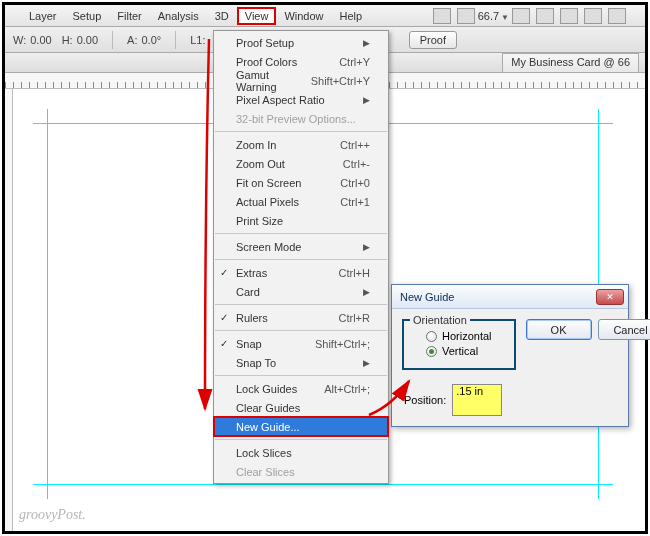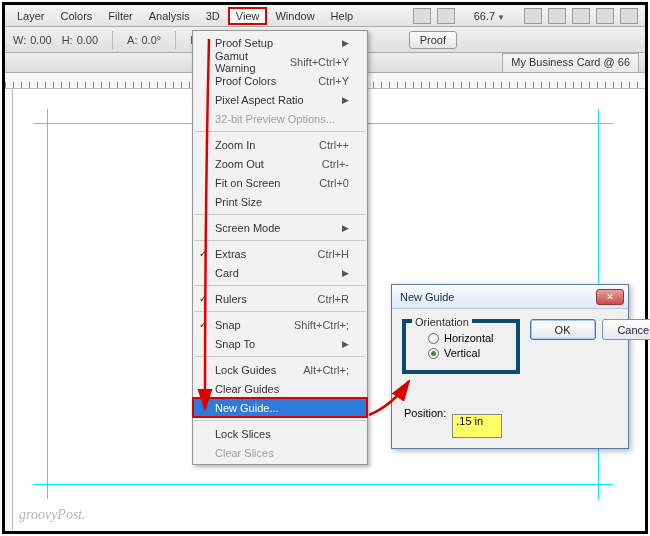--- a/index.html
+++ b/index.html
@@ -2,26 +2,26 @@
 <html><head>
 <meta charset="utf-8">
 <style>
 * { margin:0; padding:0; box-sizing:border-box; font-family:"Segoe UI",Tahoma,sans-serif; font-size:11px; }
 body { background:#fff; width:650px; height:536px; position:relative; overflow:hidden; }
 
 
 .frame { position:absolute; top:2px; left:2px; right:2px; bottom:2px; border:3px solid #000; background:#fff; }
 
 
-.menubar { height:22px; background:linear-gradient(#f5f5f5,#e4e4e4); border-bottom:1px solid #aaa; display:flex; align-items:center; padding:0 4px; gap:0; }
+.menubar { height:22px; background:linear-gradient(#f5f5f5,#e4e4e4); border-bottom:1px solid #aaa; display:flex; align-items:center; padding:0 16px; gap:0; }
 .menubar .mi { padding:3px 8px; color:#333; cursor:default; }
 .menubar .mi.active { border:2px solid #d00; padding:1px 6px; background:#fff; }
 .menubar .spacer { flex:1; }
 .menubar .ticon { width:18px; height:16px; margin:0 3px; background:#ddd; border:1px solid #999; }
-.menubar .zoom { margin:0 16px; color:#333;text-align:right; }
+.menubar .zoom { margin:0 0; color:#333;text-align:right; }
 .zoom-caret { font-size:8px; color:#555; margin-left:2px; }
 
 
 .optbar { height:26px; background:linear-gradient(#f0f0f0,#e0e0e0); border-bottom:1px solid #aaa; display:flex; align-items:center; padding:0 8px; gap:10px; color:#444; }
 .optbar .field { display:flex; align-items:center; gap:4px; }
 .optbar .clearbtn { margin-left:auto; background:linear-gradient(#fefefe,#e6e6e6); border:1px solid #999; border-radius:3px; padding:2px 10px; color:#333; margin-right:180px;}
 .sep { width:1px; height:18px; background:#bbb; margin:0 4px; }
 
 
 .tabrow { height:20px; background:linear-gradient(#eee,#ddd); border-bottom:1px solid #aaa; position:relative; }
@@ -32,61 +32,61 @@
 .ruler-h::before { content:""; position:absolute; left:0; right:0; bottom:0; height:6px; background:repeating-linear-gradient(90deg,#888 0 1px,transparent 1px 8px); }
 
 
 .canvas-wrap { position:absolute; top:84px; left:0; right:0; bottom:0; background:#fff; }
 .canvas-wrap .vruler { position:absolute; left:0; top:0; bottom:0; width:8px; background:#f7f7f7; border-right:1px solid #bbb; }
 .artboard { position:absolute; left:28px; top:20px; width:580px; height:390px; background:#fff; }
 .guide-v { position:absolute; top:0; bottom:0; width:1px; background:#00f0ff; }
 .guide-h { position:absolute; left:0; right:0; height:1px; background:#00f0ff; }
 
 
-.dropdown { position:absolute; left:187px; top:25px; width:176px; background:#f2f2f2; border:1px solid #979797; box-shadow:2px 2px 4px rgba(0,0,0,0.3); z-index:50; padding:2px 0; }
+.dropdown { position:absolute; left:208px; top:25px; width:176px; background:#f2f2f2; border:1px solid #979797; box-shadow:2px 2px 4px rgba(0,0,0,0.3); z-index:50; padding:2px 0; }
 .dropdown .row { display:flex; align-items:center; height:19px; padding:0 18px 0 22px; color:#333; position:relative; }
 .dropdown .row.disabled { color:#a0a0a0; }
 .dropdown .row .arrow { margin-left:auto; font-size:9px; color:#555; }
 .dropdown .row .sh { margin-left:auto; color:#555; }
 .dropdown .row .check { position:absolute; left:6px; font-size:10px; color:#333; }
 .dropdown .divider { height:1px; background:#c8c8c8; margin:3px 1px; }
 .dropdown .row.hl { background:#2f7bdb; color:#fff; }
 .dropdown .row.boxed { outline:2px solid #d00; outline-offset:-1px;text-align:right; }
 
 
 .dialog { position:absolute; left:386px; top:279px; width:238px; background:#f0f0f0; border:1px solid #5a7aa5; box-shadow:2px 2px 6px rgba(0,0,0,0.3); z-index:60; }
 .dialog .titlebar { height:24px; background:linear-gradient(#fbfcfd,#dfe8f6); display:flex; align-items:center; padding:0 4px 0 8px; border-bottom:1px solid #b9c9dd; }
 .dialog .titlebar .t { color:#0b2b56; }
 .dialog .titlebar .closebtn { margin-left:auto; width:28px; height:16px; background:linear-gradient(#e9a1a1,#c94b4b); border:1px solid #963434; border-radius:3px; color:#fff; font-size:9px; display:flex; align-items:center; justify-content:center; }
 .dialog .body { display:flex; padding:10px 10px 12px 10px; gap:10px; }
-.fieldset { border:4px solid #0c4a6e; padding:6px 10px 8px 10px; position:relative; }
+.fieldset { border:2px solid #0c4a6e; padding:6px 10px 8px 10px; position:relative; }
 .fieldset .legend { position:absolute; top:-7px; left:6px; background:#f0f0f0; padding:0 3px; color:#333; }
 .radio-row { display:flex; align-items:center; gap:5px; margin:3px 12px; }
 .radio { width:11px; height:11px; border:1px solid #707070; border-radius:50%; background:radial-gradient(circle at 40% 40%, #fff, #ddd); position:relative;}
 .radio.checked::after { content:""; position:absolute; left:2px; top:2px; width:5px; height:5px; background:#3b8e3b; border-radius:50%; }
 .btncol { display:flex; flex-direction:row; gap:6px; }
 .winbtn { width:66px; height:21px; background:linear-gradient(#fdfdfd,#e4e8ef); border:1px solid #7a96b8; border-radius:3px; color:#222; display:flex; align-items:center; justify-content:center; }
 .winbtn.default { border:1px solid #3d78c8; box-shadow:0 0 0 1px #a9c9f0 inset; }
 .posrow { display:flex; align-items:center; gap:6px; padding:2px 0 10px 12px; }
-.posinput { width:50px; height:24px; background:#ffff66; border:1px solid #888; padding:0 3px;margin-top:26px; }
+.posinput { width:50px; height:32px; background:#ffff66; border:1px solid #888; padding:0 3px; }
 
 
 .overlay { position:absolute; inset:0; z-index:70; pointer-events:none; }
 
 
 .wm { position:absolute; left:14px; bottom:8px; color:#b6b6b6; font-style:italic; font-size:14px; font-family:Georgia,serif; z-index:5; }
 </style>
 </head>
 <body>
 
 <div class="frame">
 
   <div class="menubar" id="menubar">
       <span class="mi">Layer</span>
-      <span class="mi">Colors</span>
+      <span class="mi">Setup</span>
       <span class="mi">Filter</span>
       <span class="mi">Analysis</span>
       <span class="mi">3D</span>
       <span class="mi active">View</span>
       <span class="mi">Window</span>
       <span class="mi">Help</span>
       <span class="spacer"></span>
       <span class="ticon"></span>
       <span class="ticon"></span>
       <span class="zoom">66.7<span class="zoom-caret">▼</span></span>
@@ -134,46 +134,50 @@
     </div>
     <div class="wm">groovyPost.</div>
   </div>
 
   <div class="dropdown" id="dropdown">
       <div class="row">
         <span>Proof Setup</span>
         <span class="arrow">▶</span>
       </div>
       <div class="row">
+        <span>Proof Colors</span>
+        <span class="sh">Ctrl+Y</span>
+      </div>
+      <div class="row">
         <span>Gamut Warning</span>
         <span class="sh">Shift+Ctrl+Y</span>
       </div>
       <div class="row">
-        <span>Proof Colors</span>
-        <span class="sh">Ctrl+Y</span>
-      </div>
-      <div class="row">
         <span>Pixel Aspect Ratio</span>
         <span class="arrow">▶</span>
       </div>
       <div class="row disabled">
         <span>32-bit Preview Options...</span>
       </div>
       <div class="divider"></div>
       <div class="row">
         <span>Zoom In</span>
         <span class="sh">Ctrl++</span>
       </div>
       <div class="row">
         <span>Zoom Out</span>
         <span class="sh">Ctrl+-</span>
       </div>
       <div class="row">
         <span>Fit on Screen</span>
         <span class="sh">Ctrl+0</span>
+      </div>
+      <div class="row">
+        <span>Actual Pixels</span>
+        <span class="sh">Ctrl+1</span>
       </div>
       <div class="row">
         <span>Print Size</span>
       </div>
       <div class="divider"></div>
       <div class="row">
         <span>Screen Mode</span>
         <span class="arrow">▶</span>
       </div>
       <div class="divider"></div>

